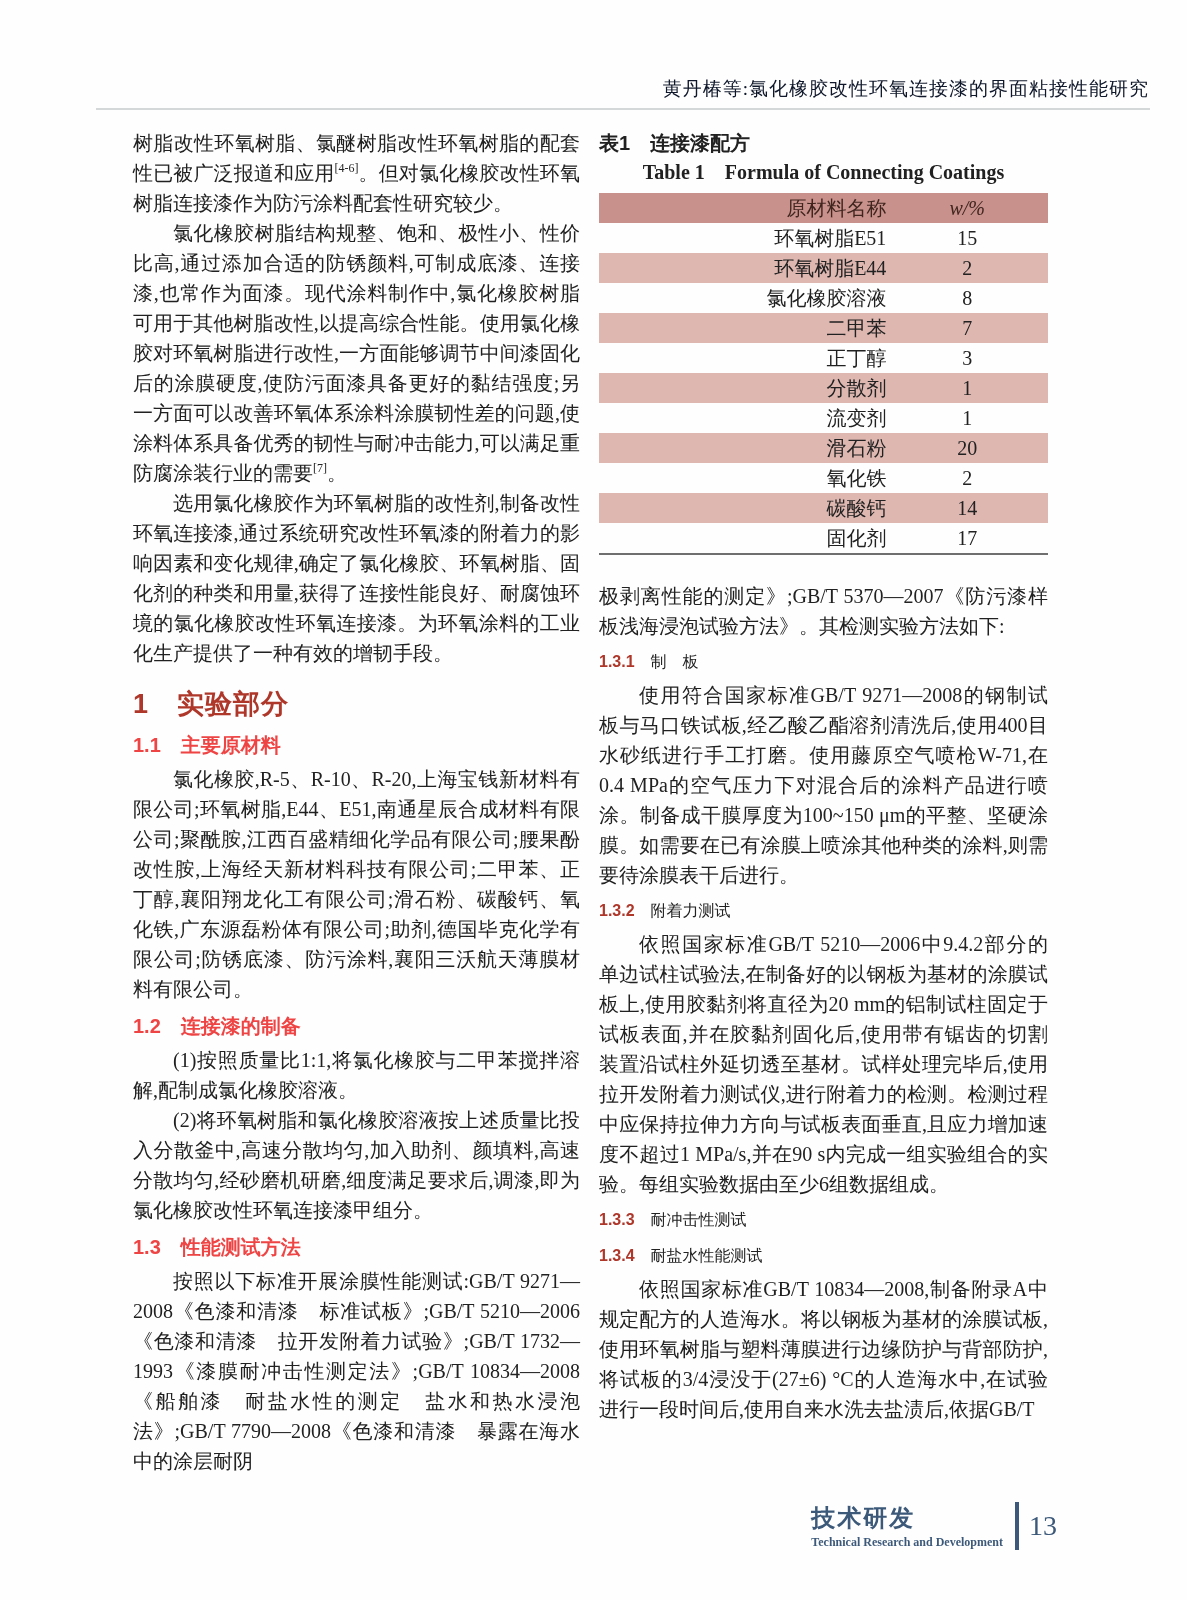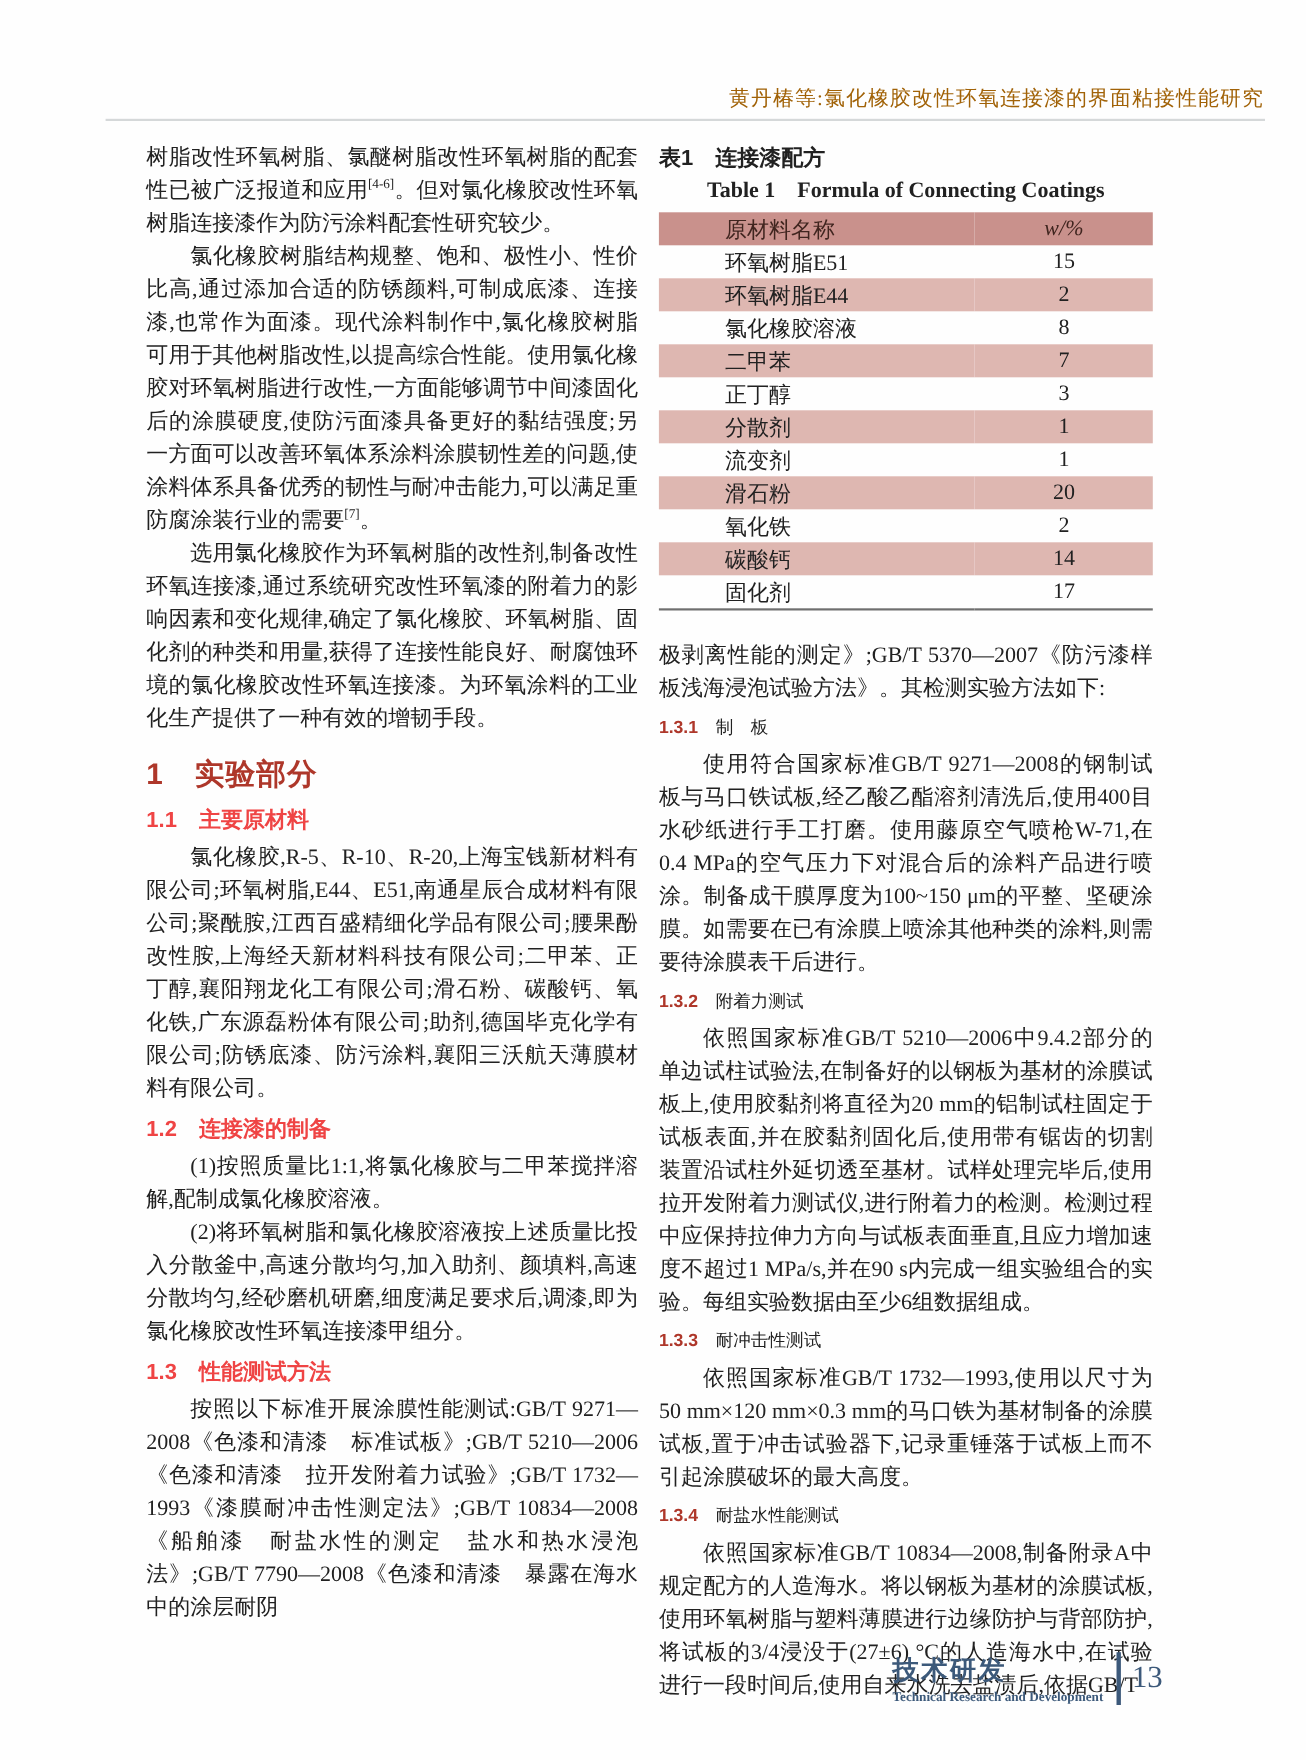--- a/index.html
+++ b/index.html
@@ -4,21 +4,21 @@
 <style>
   html,body { margin:0; padding:0; background:#ffffff; }
   .page {
     position:relative; width:1187px; height:1600px; margin:0 auto;
     background:#fefefe; overflow:hidden;
     font-family:"Liberation Serif","DejaVu Serif",serif; color:#212121;
   }
   
   .running-head {
     position:absolute; top:76px; right:38px;
-    font-size:19px; color:#a16207; letter-spacing:1px;
+    font-size:19px; color:#0f172a; letter-spacing:1px;
   }
   .head-rule {
     position:absolute; top:108px; left:96px; right:37px;
     border-top:2px solid #d5d8d9; height:0;
   }
   
   .col { position:absolute; top:128px; }
   .col-left  { left:133px; width:447px; }
   .col-right { left:599px; width:449px; }
   .para { margin:0; font-size:20px; line-height:30px; text-align:justify; }
@@ -43,21 +43,21 @@
   .tblwrap { margin-bottom:26px; }
   .tbl-caption-zh {
     text-align:left; font-family:"Liberation Sans","DejaVu Sans",sans-serif;
     font-weight:bold; font-size:20px; margin:2px 0 2px 0;
   }
   .tbl-caption-en {
     text-align:center; font-weight:bold; font-size:20px; margin:0 0 7px 0;
   }
   table.formula { width:100%; border-collapse:collapse; font-size:20px; border-bottom:2px solid #6f6f6f; }
   table.formula th, table.formula td { height:30px; padding:0; font-weight:normal; }
-  table.formula .name { text-align:left; padding-left:60px; }
+  table.formula .name { text-align:right; padding-left:60px; }
   table.formula .val  { text-align:center; width:36%; }
   table.formula thead tr { background:#c9918c; color:#40251f; }
   table.formula thead .val { font-style:italic; }
   table.formula tbody tr.alt { background:#deb7b1; }
   
   .footer { position:absolute; right:130px; bottom:50px; display:flex; align-items:center; color:#3c597a; }
   .footer-text { margin-right:12px; }
   .footer-zh {
     font-family:"Liberation Sans","DejaVu Sans",sans-serif;
     font-weight:bold; font-size:24px; letter-spacing:2px;
@@ -157,21 +157,20 @@
 
     <p class="para">极剥离性能的测定》;GB/T 5370—2007《防污漆样板浅海浸泡试验方法》。其检测实验方法如下:</p>
 
     <h4 class="sec3"><span class="num">1.3.1</span><span class="ttl">制　板</span></h4>
     <p class="para indent">使用符合国家标准GB/T 9271—2008的钢制试板与马口铁试板,经乙酸乙酯溶剂清洗后,使用400目水砂纸进行手工打磨。使用藤原空气喷枪W-71,在0.4 MPa的空气压力下对混合后的涂料产品进行喷涂。制备成干膜厚度为100~150 μm的平整、坚硬涂膜。如需要在已有涂膜上喷涂其他种类的涂料,则需要待涂膜表干后进行。</p>
 
     <h4 class="sec3"><span class="num">1.3.2</span><span class="ttl">附着力测试</span></h4>
     <p class="para indent">依照国家标准GB/T 5210—2006中9.4.2部分的单边试柱试验法,在制备好的以钢板为基材的涂膜试板上,使用胶黏剂将直径为20 mm的铝制试柱固定于试板表面,并在胶黏剂固化后,使用带有锯齿的切割装置沿试柱外延切透至基材。试样处理完毕后,使用拉开发附着力测试仪,进行附着力的检测。检测过程中应保持拉伸力方向与试板表面垂直,且应力增加速度不超过1 MPa/s,并在90 s内完成一组实验组合的实验。每组实验数据由至少6组数据组成。</p>
 
     <h4 class="sec3"><span class="num">1.3.3</span><span class="ttl">耐冲击性测试</span></h4>
-    <p class="para indent">依照国家标准GB/T 1732—1993,使用以尺寸为50 mm×120 mm×0.3 mm的马口铁为基材制备的涂膜试板,置于冲击试验器下,记录重锤落于试板上而不引起涂膜破坏的最大高度。</p>
 
     <h4 class="sec3"><span class="num">1.3.4</span><span class="ttl">耐盐水性能测试</span></h4>
     <p class="para indent">依照国家标准GB/T 10834—2008,制备附录A中规定配方的人造海水。将以钢板为基材的涂膜试板,使用环氧树脂与塑料薄膜进行边缘防护与背部防护,将试板的3/4浸没于(27±6) °C的人造海水中,在试验进行一段时间后,使用自来水洗去盐渍后,依据GB/T</p>
   </div>
 
   <div class="footer">
     <div class="footer-text">
       <div class="footer-zh">技术研发</div>
       <div class="footer-en">Technical Research and Development</div>
     </div>

